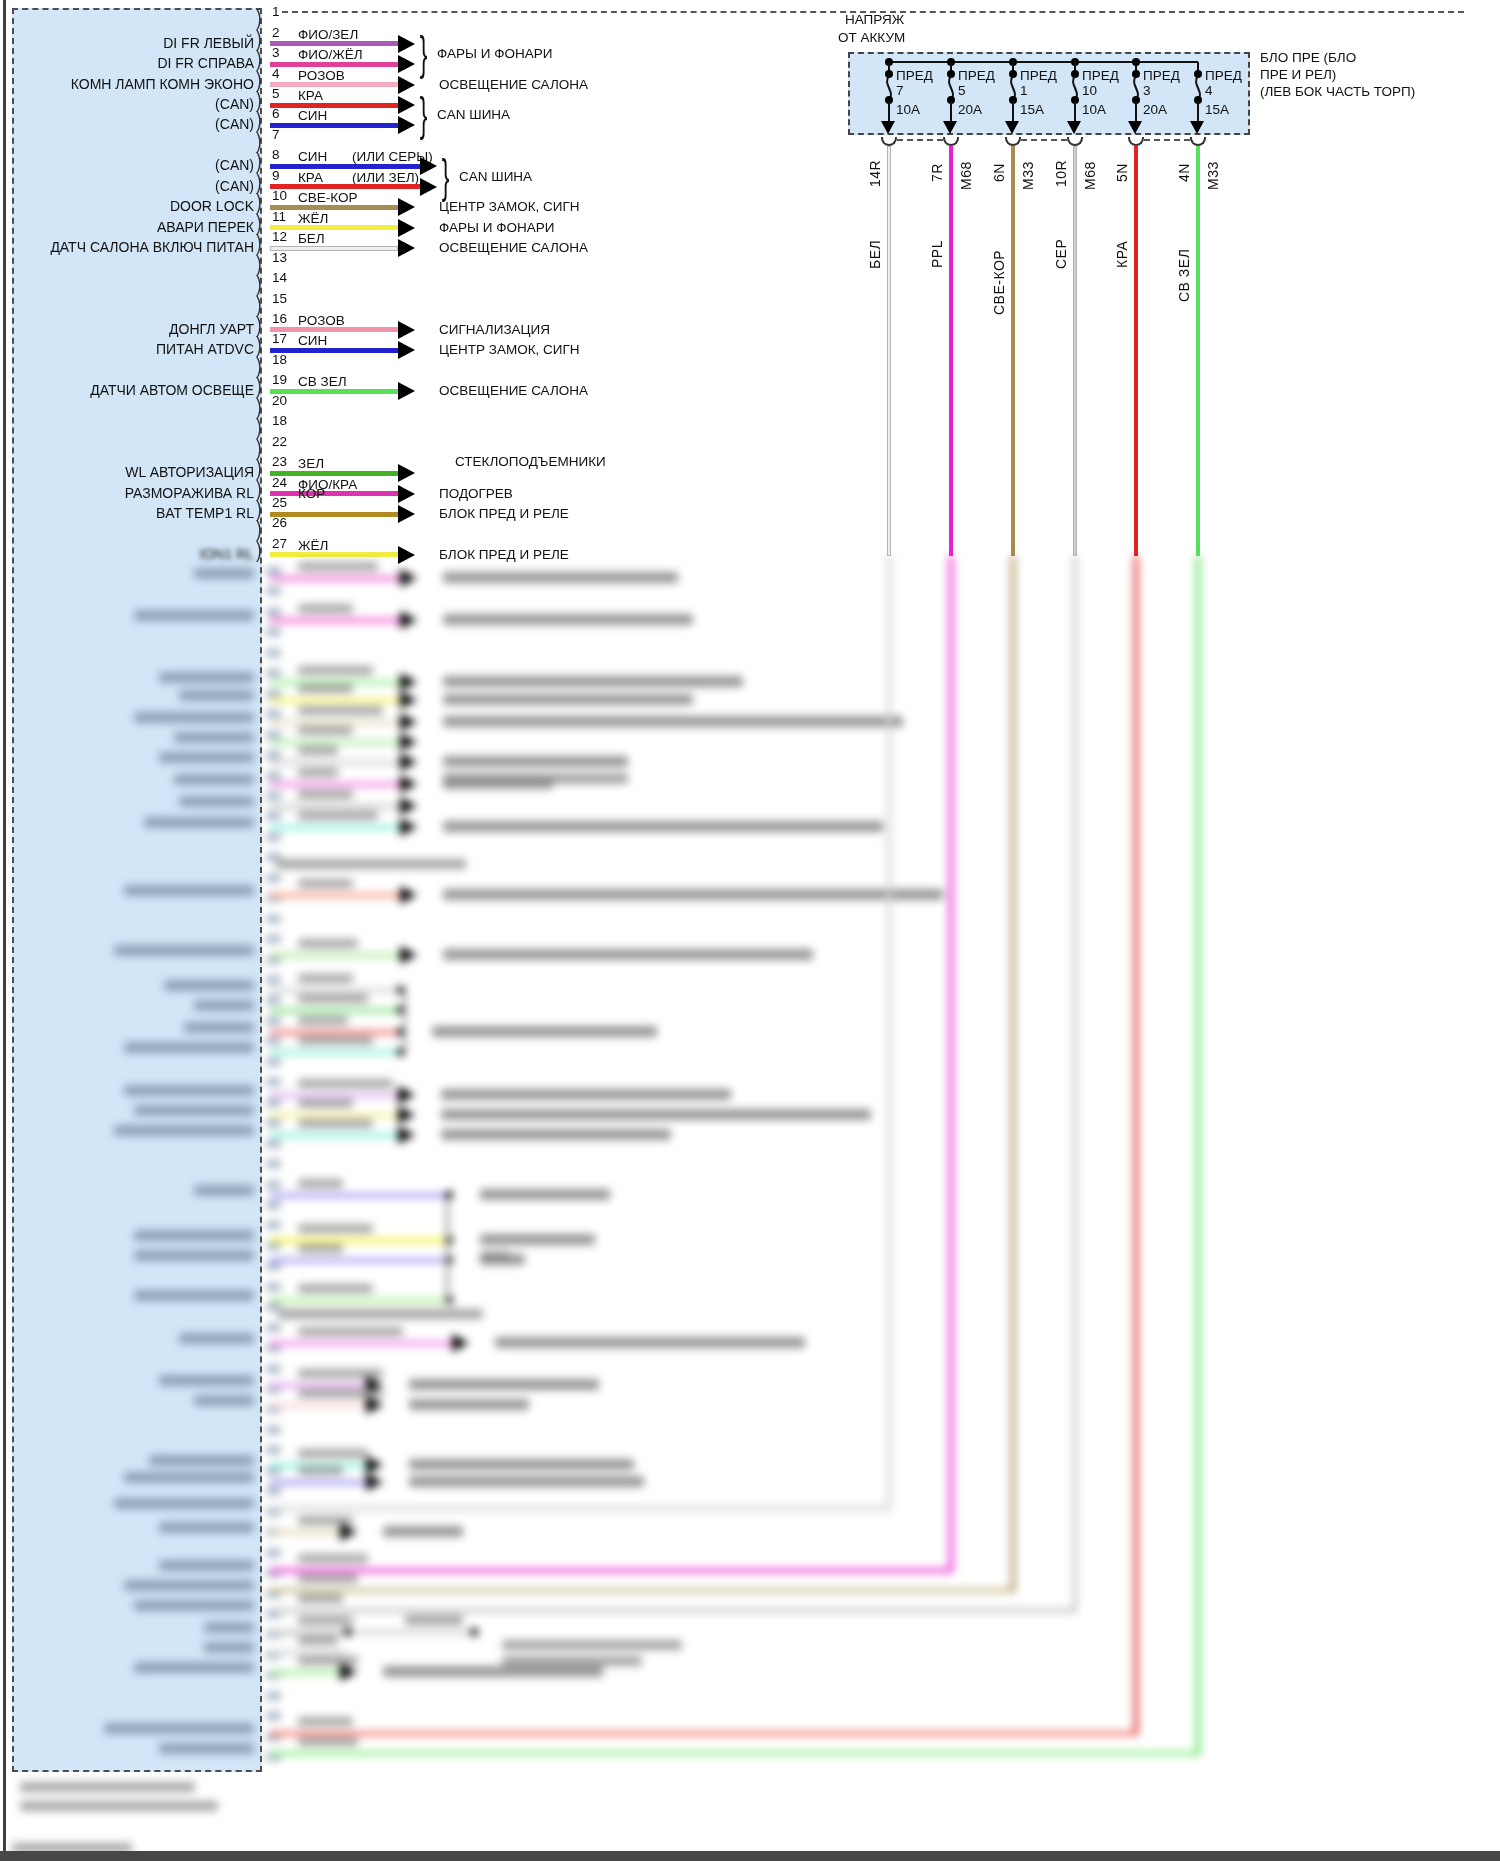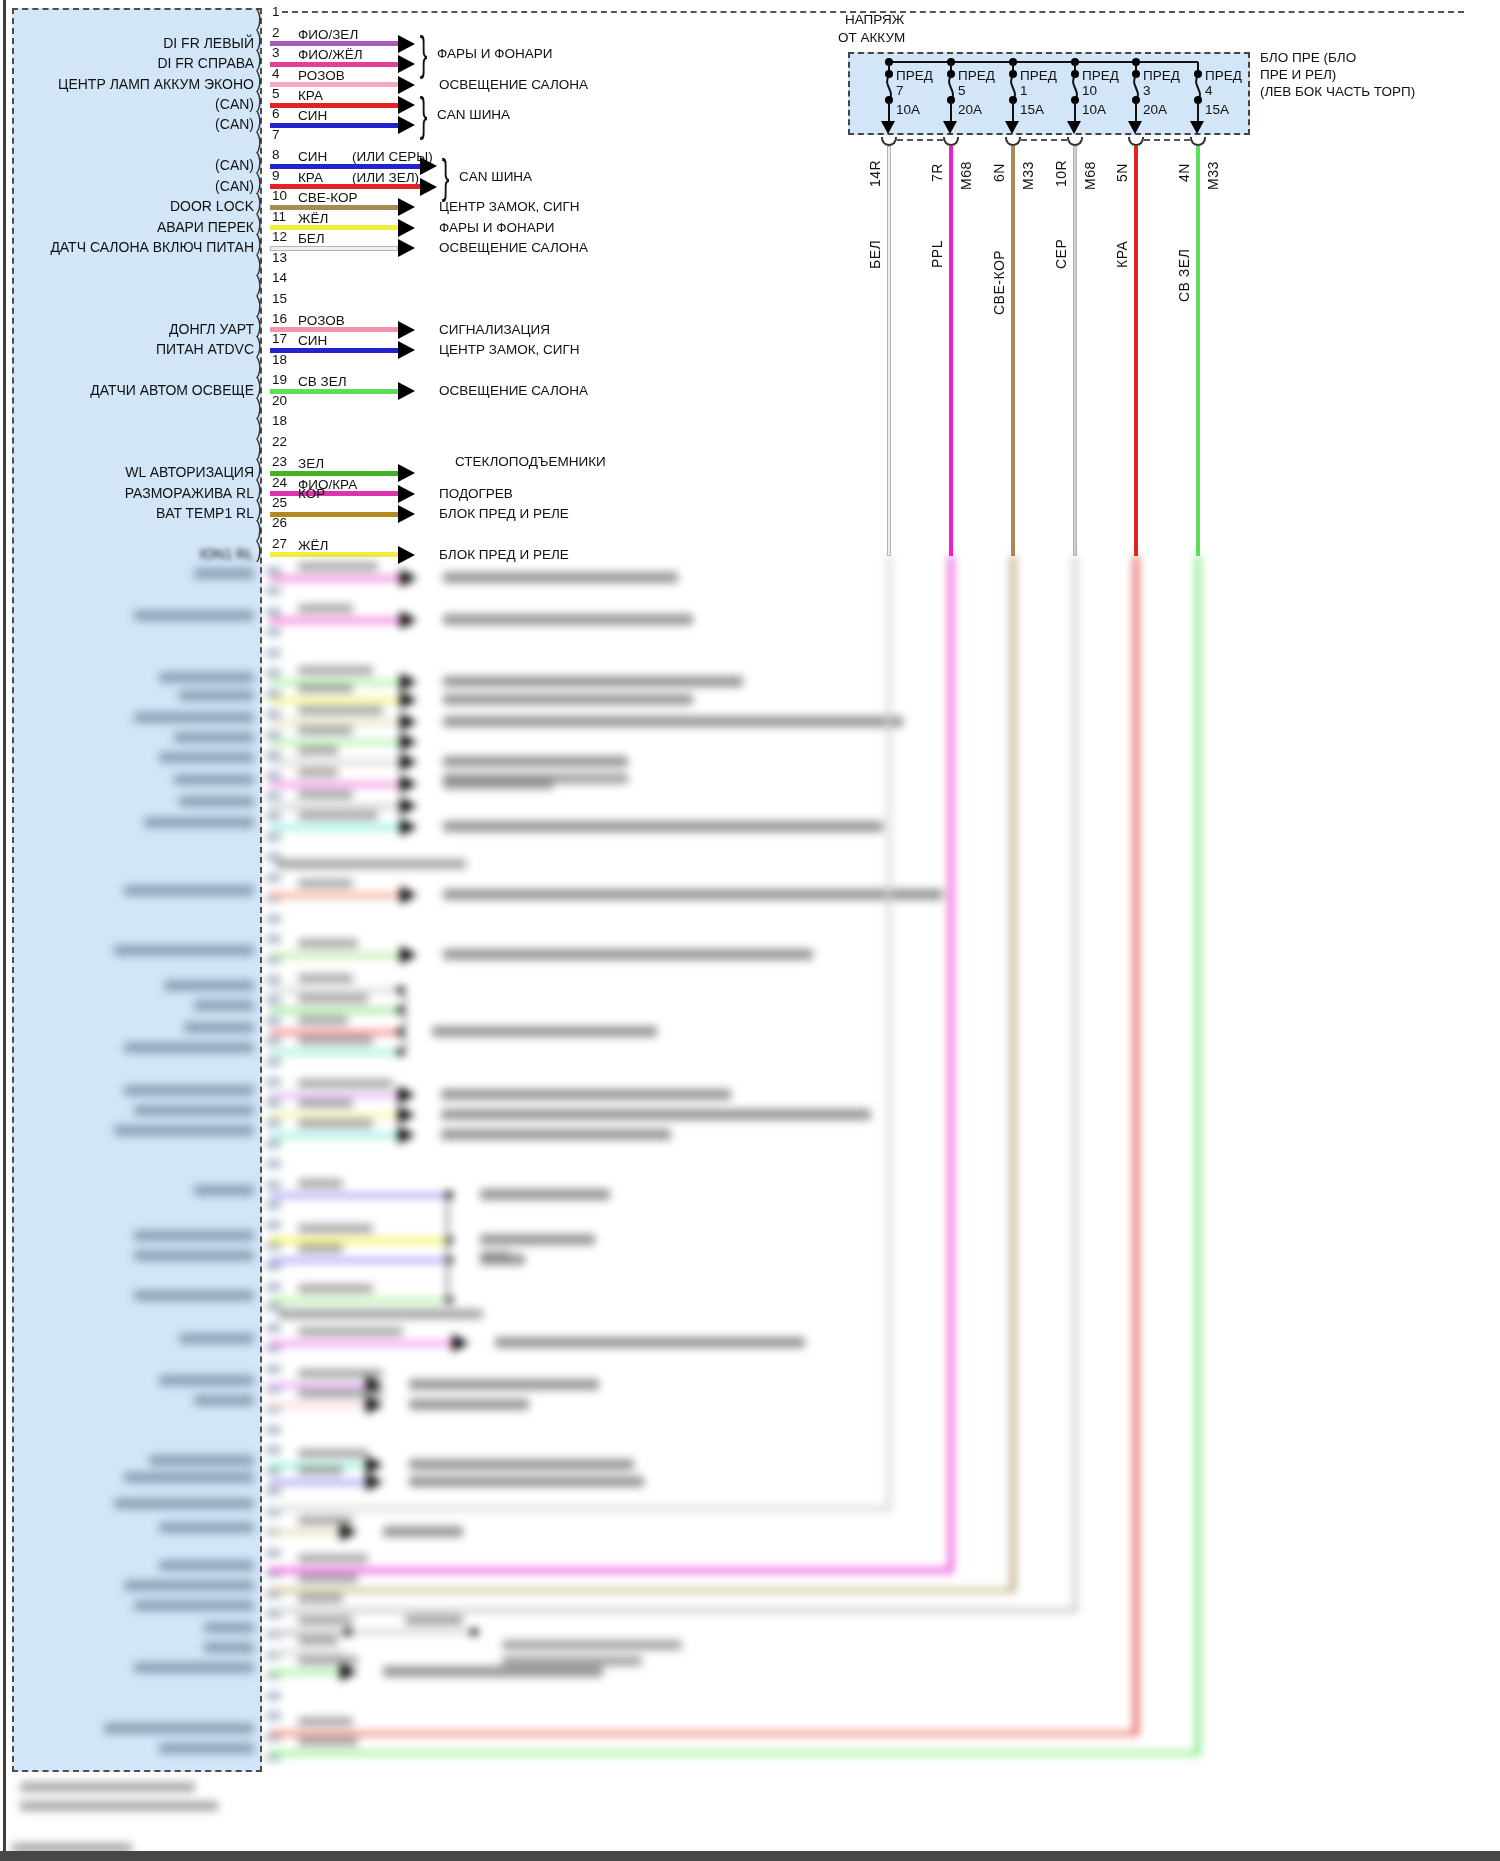--- a/index.html
+++ b/index.html
@@ -174,21 +174,21 @@
       <div class="pinbracket" style="left: 256px; top: 50.1px;">)</div>
       <div class="pinnum" style="left: 272px; top: 45.1px;">3</div>
       <div class="pinlabel" style="top: 55.1px;">DI FR СПРАВА</div>
       <div class="cname" style="left: 298px; top: 47.1px;">ФИО/ЖЁЛ</div>
       <div class="wire" style="left: 270px; top: 61.6px; width: 128px; background: rgb(224, 64, 154);"></div>
       <div class="arr" style="left: 398px; top: 55.1px;"></div>
       <div class="brace" style="left: 416px; top: 29.875px;">}</div>
       <div class="dest" style="left: 437px; top: 45.875px;">ФАРЫ И ФОНАРИ</div>
       <div class="pinbracket" style="left: 256px; top: 70.55px;">)</div>
       <div class="pinnum" style="left: 272px; top: 65.55px;">4</div>
-      <div class="pinlabel" style="top: 75.55px;">ЦЕНТР ЛАМП АККУМ ЭКОНО</div>
+      <div class="pinlabel" style="top: 75.55px;">КОМН ЛАМП КОМН ЭКОНО</div>
       <div class="cname" style="left: 298px; top: 67.55px;">РОЗОВ</div>
       <div class="wire" style="left: 270px; top: 82.05px; width: 128px; background: rgb(244, 170, 194);"></div>
       <div class="arr" style="left: 398px; top: 75.55px;"></div>
       <div class="dest" style="left: 439px; top: 76.55px;">ОСВЕЩЕНИЕ САЛОНА</div>
       <div class="pinbracket" style="left: 256px; top: 91px;">)</div>
       <div class="pinnum" style="left: 272px; top: 86px;">5</div>
       <div class="pinlabel" style="top: 96px;">(CAN)</div>
       <div class="cname" style="left: 298px; top: 88px;">КРА</div>
       <div class="wire" style="left: 270px; top: 102.5px; width: 128px; background: rgb(224, 36, 36);"></div>
       <div class="arr" style="left: 398px; top: 96px;"></div>

